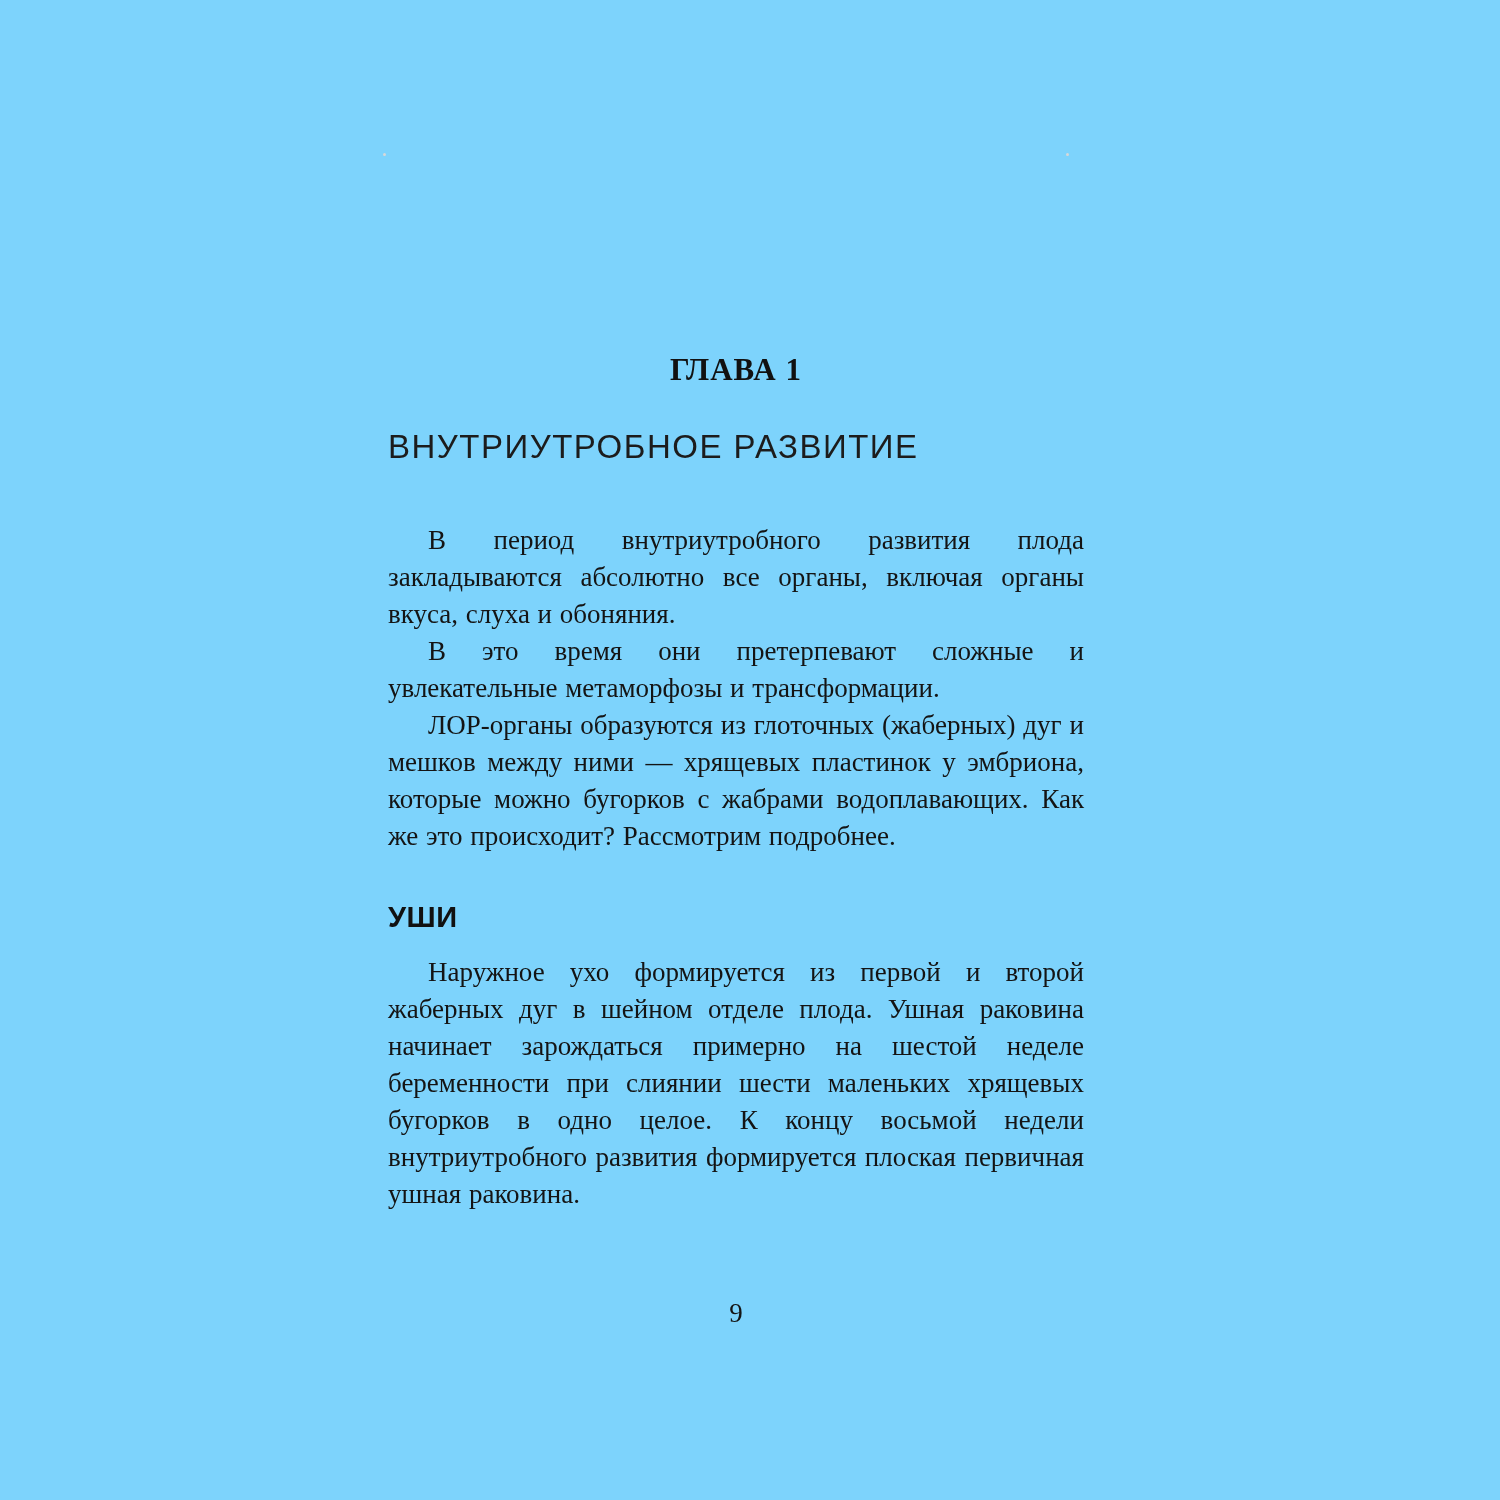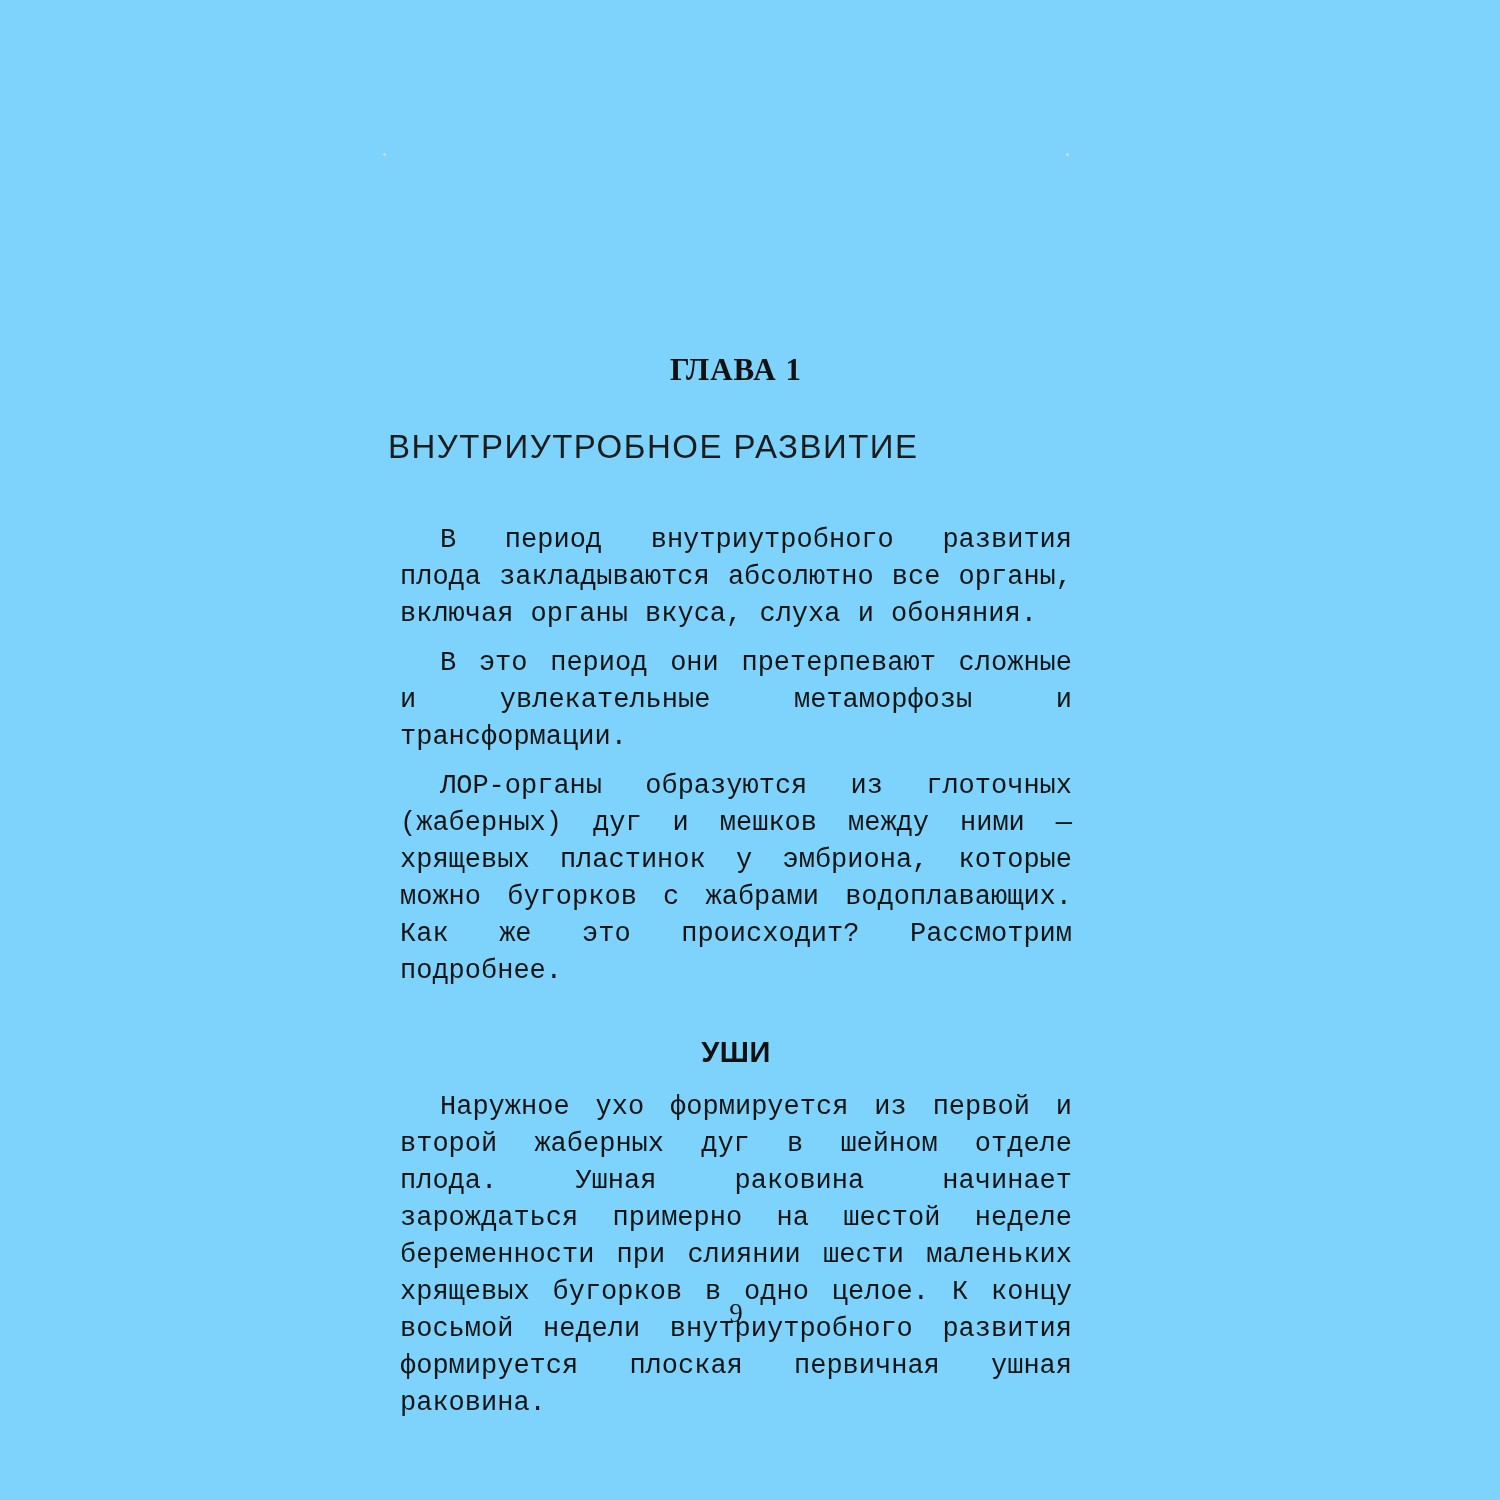--- a/index.html
+++ b/index.html
@@ -54,33 +54,31 @@
   .body {
     margin-top: 56px;
     font-size: 27px;
     line-height: 37px;
     text-align: justify;
   }
   .body.section-body {
     margin-top: 20px;
   }
   .para {
-    margin: 12px;
+    margin: 0;
     text-indent: 40px;
     word-spacing: 1px;
-    font-family: Liberation Mono, monospace;
   }
   .section-heading {
     margin: 46px 0 0 0;
     font-family: "Liberation Sans", sans-serif;
     font-weight: 700;
     font-size: 29px;
     letter-spacing: 0.5px;
     color: #111;
-    text-align: center;
   }
   .page-number {
     position: absolute;
     left: 388px;
     top: 1298px;
     width: 696px;
     text-align: center;
     font-size: 27px;
     color: #141414;
   }
@@ -94,21 +92,21 @@
   <span class="mark mark-right"></span>
 
   <div class="column">
 
     <h1 class="chapter-label">ГЛАВА 1</h1>
 
     <h2 class="chapter-title">ВНУТРИУТРОБНОЕ РАЗВИТИЕ</h2>
 
     <div class="body" id="intro">
         <p class="para">В период внутриутробного развития плода закладываются абсолютно все органы, включая органы вкуса, слуха и обоняния.</p>
-        <p class="para">В это период они претерпевают сложные и увлекательные метаморфозы и трансформации.</p>
+        <p class="para">В это время они претерпевают сложные и увлекательные метаморфозы и трансформации.</p>
         <p class="para">ЛОР-органы образуются из глоточных (жаберных) дуг и мешков между ними — хрящевых пластинок у эмбриона, которые можно бугорков с жабрами водоплавающих. Как же это происходит? Рассмотрим подробнее.</p>
       </div>
 
     <h3 class="section-heading">УШИ</h3>
 
     <div class="body section-body" id="section-body">
         <p class="para">Наружное ухо формируется из первой и второй жаберных дуг в шейном отделе плода. Ушная раковина начинает зарождаться примерно на шестой неделе беременности при слиянии шести маленьких хрящевых бугорков в одно целое. К концу восьмой недели внутриутробного развития формируется плоская первичная ушная раковина.</p>
       </div>
 
   </div>

